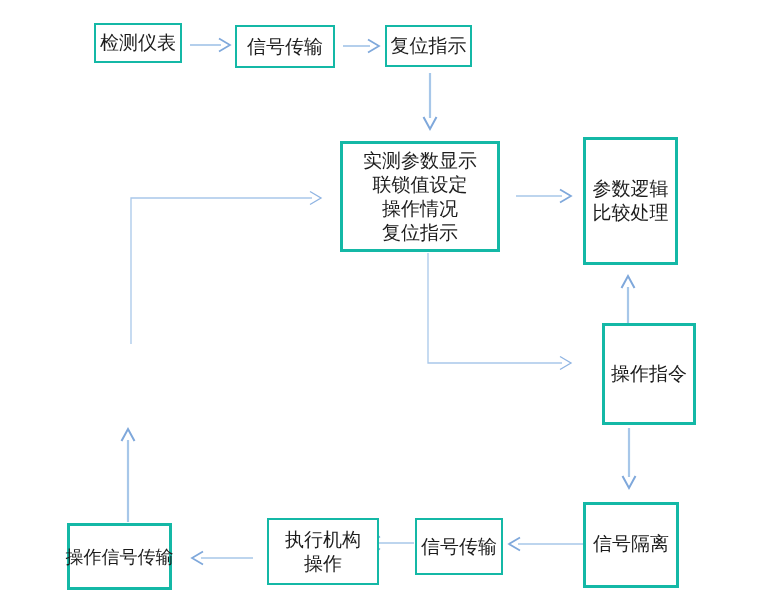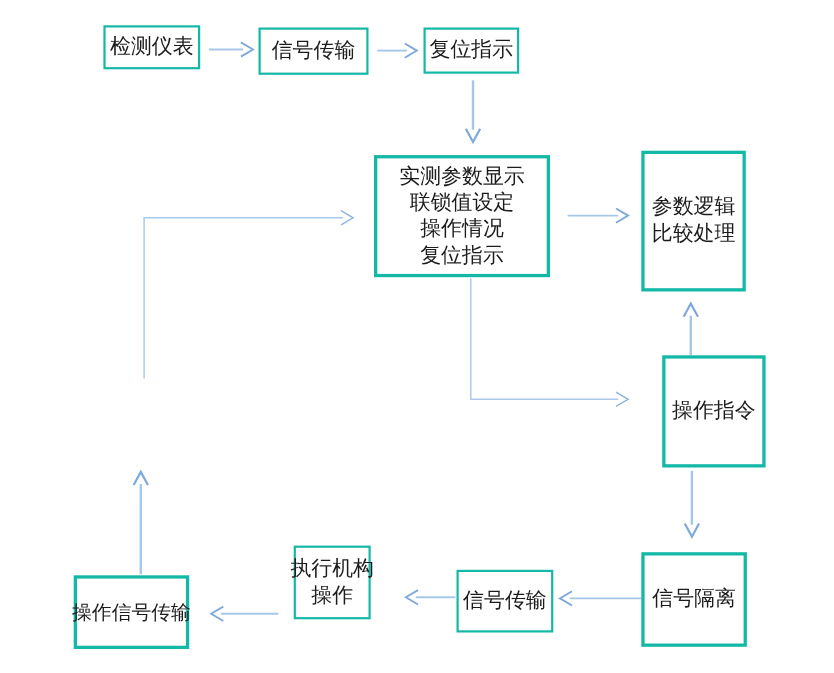--- a/index.html
+++ b/index.html
@@ -24,21 +24,21 @@
   }
   
   #n-detect    {left:94px;  top:23px;  width:88px;  height:40px;}
   #n-sig-top   {left:235px; top:25px;  width:100px; height:43px;}
   #n-safe-iso  {left:385px; top:25px;  width:87px;  height:42px;}
   #n-display   {left:340px; top:141px; width:160px; height:111px; border-width:3px;}
   #n-logic     {left:583px; top:137px; width:95px;  height:128px; border-width:3px;}
   #n-command   {left:582px; top:323px; width:94px;  height:102px; border-width:3px;margin-left:20px;}
   #n-sig-iso   {left:583px; top:502px; width:96px;  height:86px;  border-width:3px;font-family:Liberation Mono, monospace;}
   #n-sig-bot   {left:415px; top:518px; width:88px;  height:57px;}
-  #n-actuator  {left:267px; top:496px; width:70px;  height:67px;}
+  #n-actuator  {left:267px; top:518px; width:112px;  height:67px;}
   #n-op-trans  {left:67px;  top:523px; width:105px; height:67px;  border-width:3px; font-size:18px;}
   #n-safe-left {left:70px;  top:344px; width:123px; height:73px;  border-width:3px;}
 
   svg.connectors{
     position:absolute;left:0;top:0;width:758px;height:612px;
     pointer-events:none;
   }
   svg.connectors *{fill:none;}
   .shaft{stroke:#A7C7E9;stroke-width:1.7;}
   .shaft-v{stroke:#A7C7E9;stroke-width:2.2;}

